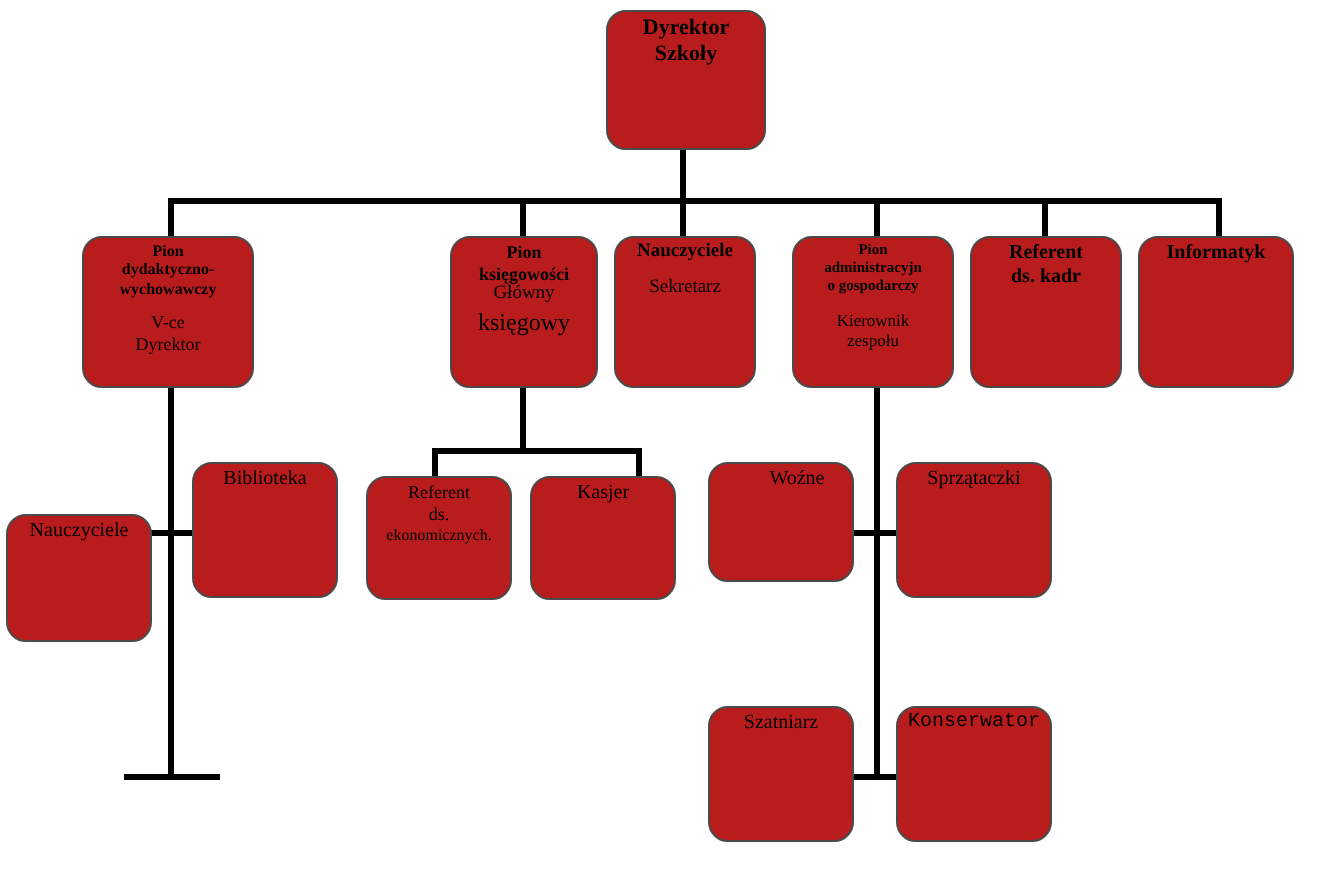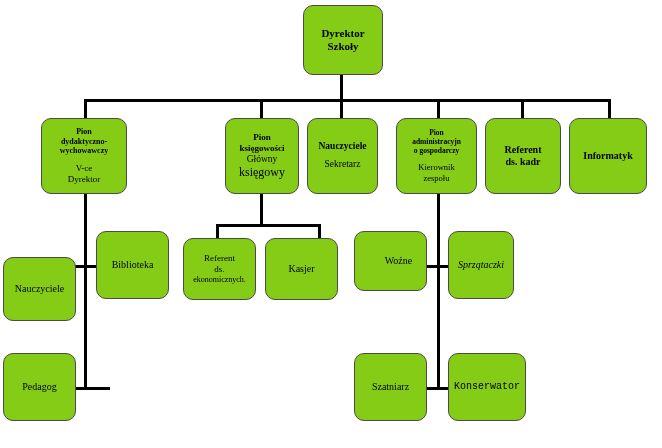--- a/index.html
+++ b/index.html
@@ -13,25 +13,25 @@
     height: 448px;
     background: #ffffff;
     font-family: "Liberation Serif", "DejaVu Serif", serif;
     overflow: hidden;
   }
   .node {
     position: absolute;
     box-sizing: border-box;
     border: 1px solid #4a4a4a;
     border-radius: 10px;
-    background: #84cc16;
+    background: #b91c1c;
     display: flex;
     flex-direction: column;
     align-items: center;
-    justify-content: center;
+    justify-content: flex-start;
     text-align: center;
     z-index: 3;
     padding: 2px 3px;
   }
   .node .title {
     font-weight: bold;
     line-height: 1.18;
   }
   .node .subtitle {
     font-weight: normal;
@@ -141,27 +141,24 @@
   </div>
 
   <div class="node" style="left:265px; top:238px; width:73px; height:62px; font-size:10px;">
     <div class="plain">Kasjer</div>
   </div>
 
   <div class="node" style="left:354px; top:231px; width:73px; height:60px; font-size:10px;padding-left:19px;">
     <div class="plain">Woźne</div>
   </div>
 
-  <div class="node" style="left:448px; top:231px; width:66px; height:68px; font-size:10px;font-style:italic;">
+  <div class="node" style="left:448px; top:231px; width:78px; height:68px; font-size:10px;">
     <div class="plain">Sprzątaczki</div>
   </div>
 
-  <div class="node" style="left:3px; top:353px; width:73px; height:68px; font-size:10px;">
-    <div class="plain">Pedagog</div>
-  </div>
 
 
   <div class="node" style="left:354px; top:353px; width:73px; height:68px; font-size:10px;">
     <div class="plain">Szatniarz</div>
   </div>
 
   <div class="node" style="left:448px; top:353px; width:78px; height:68px; font-size:10px;font-family:Liberation Mono, monospace;">
     <div class="plain">Konserwator</div>
   </div>
 

